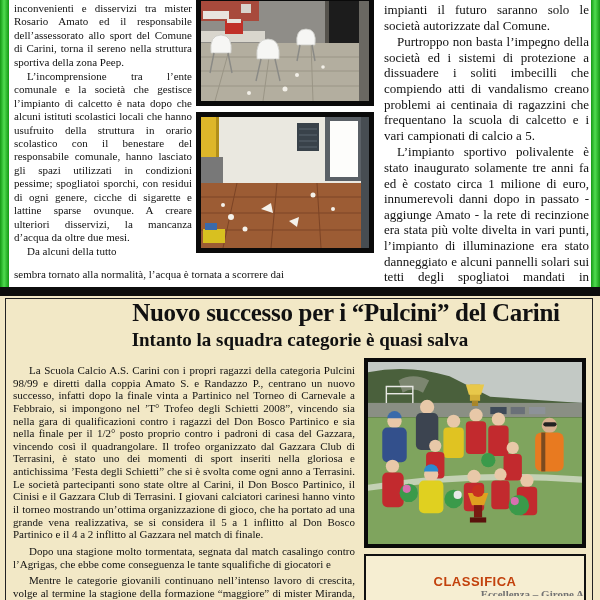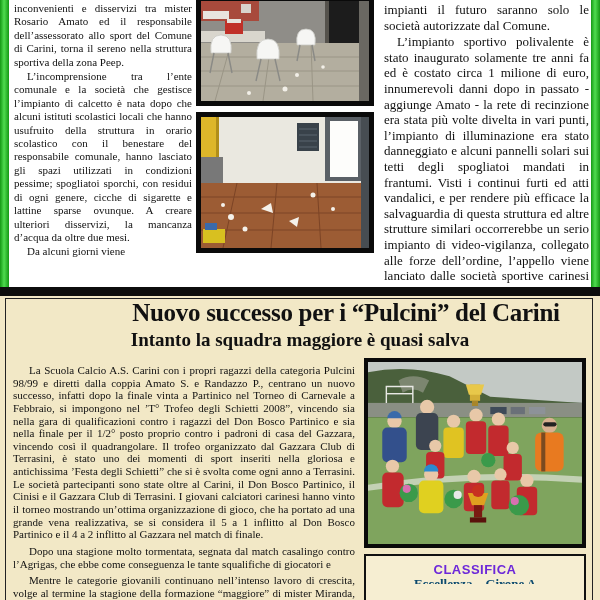--- a/index.html
+++ b/index.html
@@ -40,40 +40,41 @@
                 text-align:justify;font-size:11px;line-height:1.15;overflow:hidden;}
   .article-body p{margin:4px;}
   .article-body p.indent{text-indent:16px;}
 
   .photo-frame-3{position:absolute;top:62px;left:364px;width:222px;height:190px;
                  background:#000;border:4px solid #0a0a0a;box-sizing:border-box;}
   .photo-frame-3 svg{display:block;width:100%;height:100%;}
 
   .classifica-box{position:absolute;top:258px;left:364px;width:222px;height:60px;
                   background:#f6eed2;border:2px solid #111;box-sizing:border-box;overflow:hidden;}
-  .classifica-title{margin-top:6px;text-align:center;font-family:"Liberation Sans",sans-serif;
-                    font-weight:bold;font-size:13px;letter-spacing:0.5px;color:#6d28d9;}
-  .classifica-partial{height:7px;overflow:hidden;text-align:center;color:#0c4a6e;
-                      font-weight:bold;font-size:13px;line-height:1;}
+  .classifica-title{margin-top:18px;text-align:center;font-family:"Liberation Sans",sans-serif;
+                    font-weight:bold;font-size:13px;letter-spacing:0.5px;color:#c2410c;}
+  .classifica-partial{height:7px;overflow:hidden;text-align:right;color:#737373;
+                      font-weight:bold;font-size:11px;line-height:1;}
 </style>
 </head>
 <body>
 
 <div class="page">
 
   <div class="top-section">
     <div class="green-bar left"></div>
     <div class="green-bar right"></div>
 
     <div class="col left-col">
       <p>inconvenienti e disservizi tra mister Rosario Amato ed il responsabile dell’assessorato allo sport del Comune di Carini, torna il sereno nella struttura sportiva della zona Peep.</p>
       <p class="indent">L’incomprensione tra l’ente comunale e la società che gestisce l’impianto di calcetto è nata dopo che alcuni istituti scolastici locali che hanno usufruito della struttura in orario scolastico con il benestare del responsabile comunale, hanno lasciato gli spazi utilizzati in condizioni pessime; spogliatoi sporchi, con residui di ogni genere, cicche di sigarette e lattine sparse ovunque. A creare ulteriori disservizi, la mancanza d’acqua da oltre due mesi.</p>
-      <p class="indent">Da alcuni giorni viene</p>
-    </div>
-
+      <p class="indent">Da alcuni della tutto</p>
+    </div>
+
+    <div class="overflow-line">sembra tornato alla normalità, l’acqua è tornata a scorrere dai</div>
 
     <div class="photo-frame photo-1">
       <svg viewBox="0 0 168 100" preserveAspectRatio="none">
         <rect x="0" y="0" width="168" height="42" fill="#8f8d88"></rect>
         <rect x="0" y="0" width="58" height="20" fill="#a84a3c"></rect>
         <rect x="2" y="10" width="26" height="8" fill="#e8e4de"></rect>
         <rect x="40" y="3" width="10" height="9" fill="#d8d4cc"></rect>
         <rect x="128" y="0" width="30" height="52" fill="#1c1c1c"></rect>
         <rect x="124" y="0" width="4" height="52" fill="#55524c"></rect>
         <rect x="158" y="0" width="10" height="100" fill="#6a6862"></rect>
@@ -146,31 +147,32 @@
             <circle cx="132" cy="92" r="2"></circle>
           <circle cx="22" cy="88" r="2"></circle>
         </g>
         <rect x="2" y="112" width="22" height="14" fill="#d8c020"></rect>
         <rect x="4" y="106" width="12" height="7" fill="#3a6aaa"></rect>
       </svg>
     </div>
 
     <div class="col right-col">
       <p>impianti il futuro saranno solo le società autorizzate dal Comune.</p>
+      <p class="indent">Purtroppo non basta l’impegno della società ed i sistemi di protezione a dissuadere i soliti imbecilli che compiendo atti di vandalismo creano problemi ai centinaia di ragazzini che frequentano la scuola di calcetto e i vari campionati di calcio a 5.</p>
       <p class="indent">L’impianto sportivo polivalente è stato inaugurato solamente tre anni fa ed è costato circa 1 milione di euro, innumerevoli danni dopo in passato - aggiunge Amato - la rete di recinzione era stata più volte divelta in vari punti, l’impianto di illuminazione era stato danneggiato e alcuni pannelli solari sui tetti degli spogliatoi mandati in frantumi. Visti i continui furti ed atti vandalici, e per rendere più efficace la salvaguardia di questa struttura ed altre strutture similari occorrerebbe un serio impianto di video-vigilanza, collegato alle forze dell’ordine, l’appello viene lanciato dalle società sportive carinesi che in questi anni hanno subito furti e danneggiamenti.</p>
     </div>
   </div>
 
   <div class="divider"></div>
 
   <div class="bottom-section">
     <div class="bottom-frame"></div>
 
     <div class="headline">Nuovo successo per i “Pulcini” del Carini</div>
-    <div class="subhead">Intanto la squadra maggiore è quasi salva</div>
+    <div class="subhead">Intanto la squadra categorie è quasi salva</div>
 
     <div class="article-body">
       <p class="indent">La Scuola Calcio A.S. Carini con i propri ragazzi della categoria Pulcini 98/99 e diretti dalla coppia Amato S. e Randazzo P., centrano un nuovo successo, infatti dopo la finale vinta a Partinico nel Torneo di Carnevale a Febbraio, si impongono nel ’T° Trofeo degli Schietti 2008”, vincendo sia nella gara di qualificazioni contro i ragazzi del Don Bosco Partinico e sia nella finale per il 1/2° posto proprio contro i padroni di casa del Gazzara, vincendo così il quadrangolare. Il trofeo organizzato dal Gazzara Club di Terrasini, è stato uno dei momenti di sport inseriti nella gloriosa e antichissima ’Festa degli Schietti” che si è svolta come ogni anno a Terrasini. Le società partecipanti sono state oltre al Carini, il Don Bosco Partinico, il Cinisi e il Gazzara Club di Terrasini. I giovani calciatori carinesi hanno vinto il torneo mostrando un’ottima organizzazione di gioco, che ha portato ad una grande vena realizzativa, se si considera il 5 a 1 inflitto al Don Bosco Partinico e il 4 a 2 inflitto al Gazzara nel match di finale.</p>
       <p class="indent">Dopo una stagione molto tormentata, segnata dal match casalingo contro l’Agrigas, che ebbe come conseguenza le tante squalifiche di giocatori e</p>
       <p class="indent">Mentre le categorie giovanili continuano nell’intenso lavoro di crescita, volge al termine la stagione della formazione “maggiore” di mister Miranda, impegnata nel torneo di Eccellenza.</p>
     </div>
 
     <div class="photo-frame-3">
       <svg viewBox="0 0 210 178" preserveAspectRatio="none">
         <rect x="0" y="0" width="210" height="40" fill="#c3c9c5"></rect>

